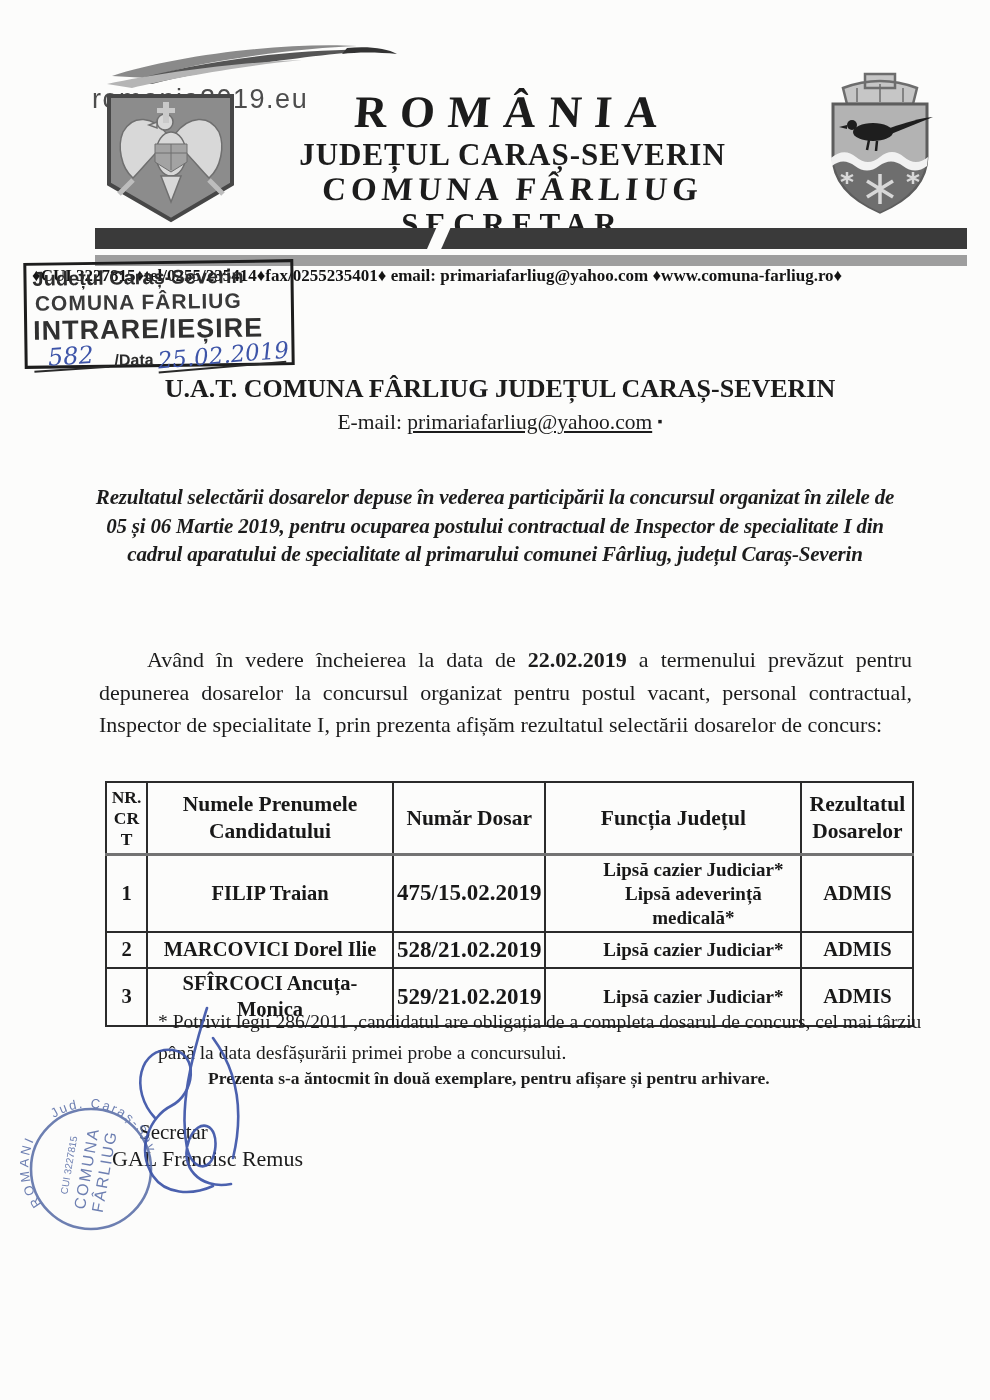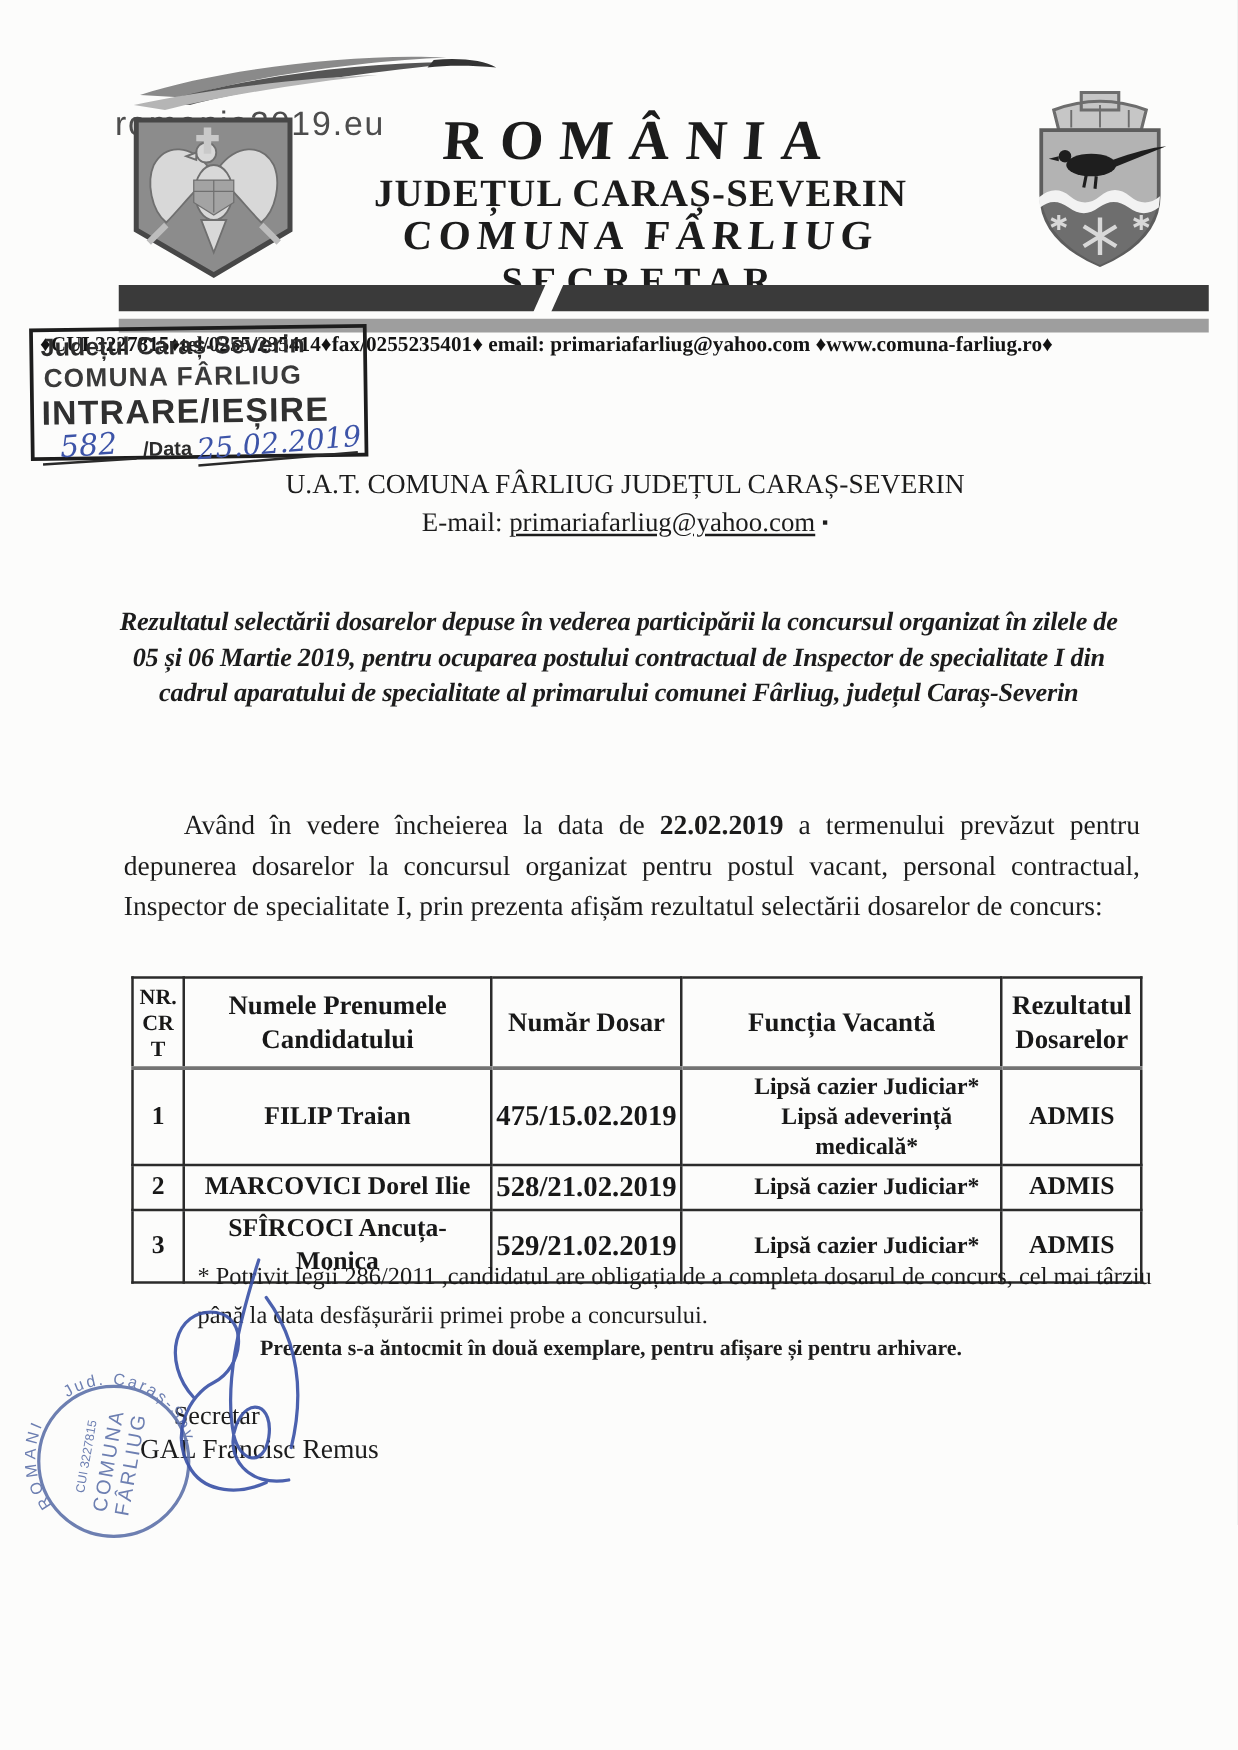--- a/index.html
+++ b/index.html
@@ -44,21 +44,21 @@
   .reg-l3{font-size:27px;font-weight:600;letter-spacing:1px;color:#303030;margin:0 0 0 0;}
   .reg-row{display:flex;align-items:flex-end;margin-top:0px;}
   .hand{font-family:"DejaVu Serif", serif;font-style:italic;color:#3d54a8;}
   .reg-num{display:inline-block;width:78px;border-bottom:2px solid #2a2a2a;
     font-size:24px;text-align:center;transform:rotate(-3deg);line-height:0.9;}
   .reg-datelabel{font-size:16px;font-weight:bold;margin:0 4px 0 6px;}
   .reg-date{display:inline-block;width:128px;border-bottom:2px solid #2a2a2a;
     font-size:23px;text-align:center;transform:rotate(-4deg);line-height:0.9;}
   
   .addr{position:absolute;top:374px;left:85px;width:830px;text-align:center;}
-  .addr-l1{font-size:22px;font-weight:normal;margin:0;}
+  .addr-l1{font-size:26px;font-weight:bold;margin:0;}
   .addr-l2{font-size:21.5px;margin:7px 0 0 0;}
   .addr-l3{font-size:21.5px;margin:6px 0 0 0;}
   .addr b{font-weight:bold;}
   .email-underline{text-decoration:underline;}
   .sq{font-size:14px;vertical-align:3px;}
   
   .doc-title{
     position:absolute;top:483px;left:95px;width:800px;text-align:center;
     font-size:21px;font-weight:bold;line-height:28.5px;letter-spacing:-0.2px;font-style:italic;
   }
@@ -188,21 +188,21 @@
         <col style="width:112px">
     </colgroup>
     <thead>
       <tr>
         <th class="nrcrt prewrap">NR.
 CR
 T</th>
         <th class="prewrap">Numele Prenumele
 Candidatului</th>
         <th>Număr Dosar</th>
-        <th>Funcția Vacantă</th>
+        <th>Funcția Județul</th>
         <th class="prewrap">Rezultatul
 Dosarelor</th>
       </tr>
     </thead>
     <tbody>
       <tr class="r1">
         <td>1</td>
         <td>FILIP Traian</td>
         <td class="dos">475/15.02.2019</td>
         <td class="vac prewrap">Lipsă cazier Judiciar*

